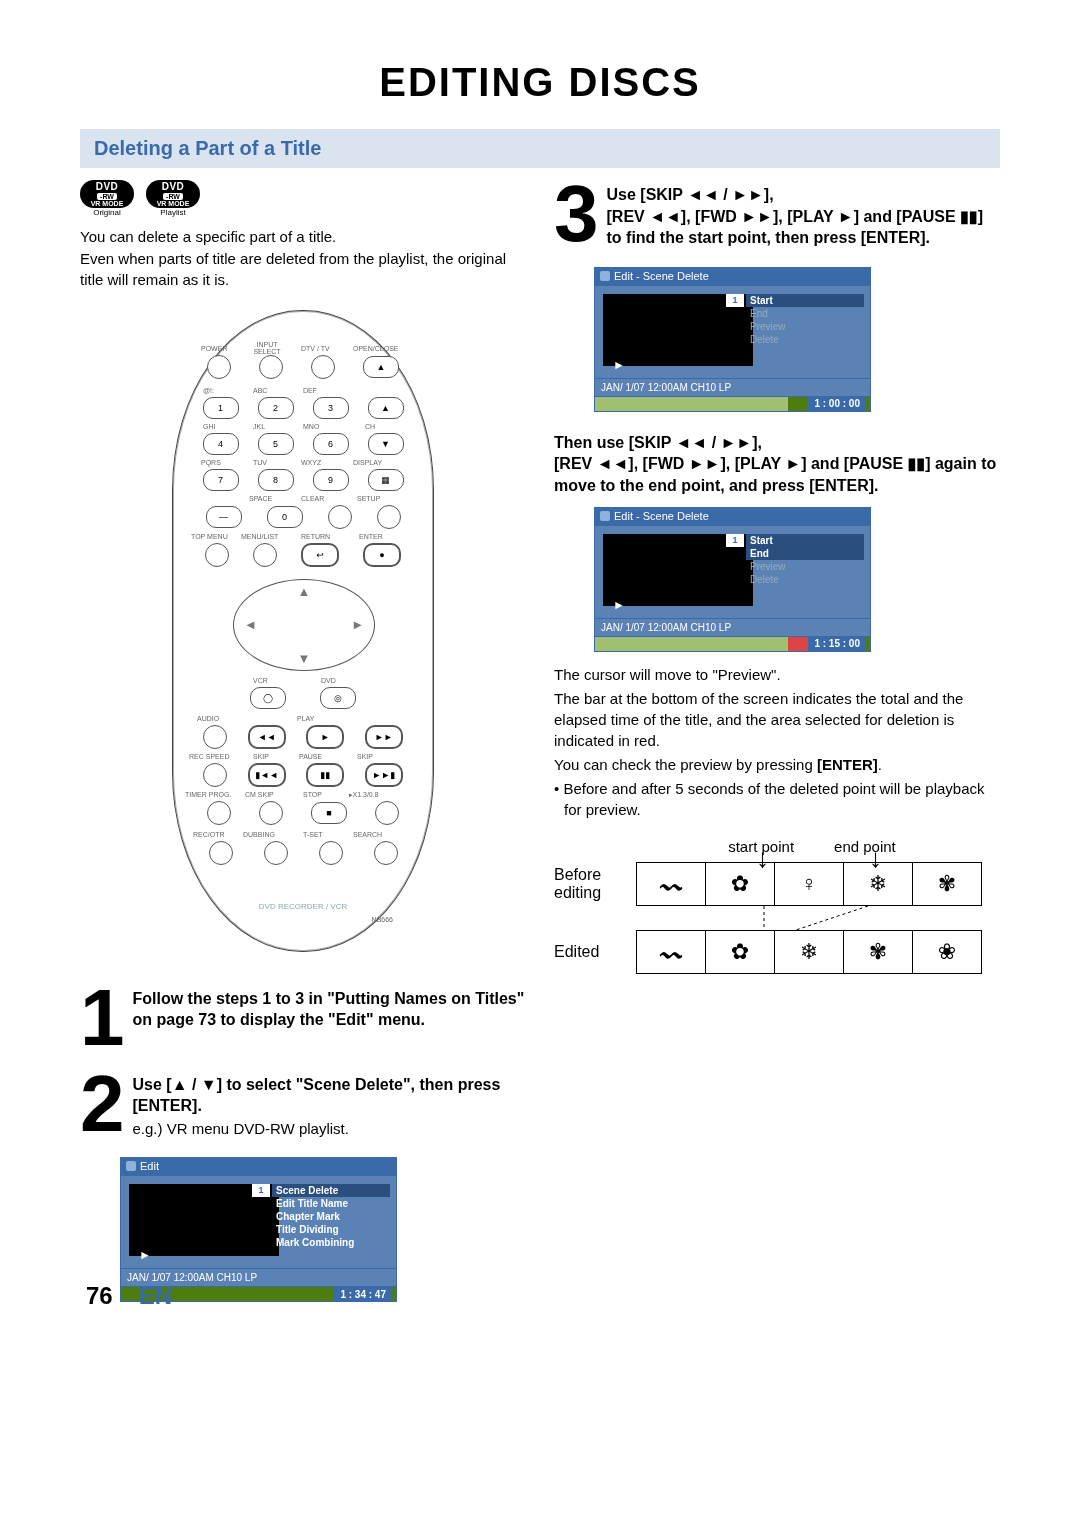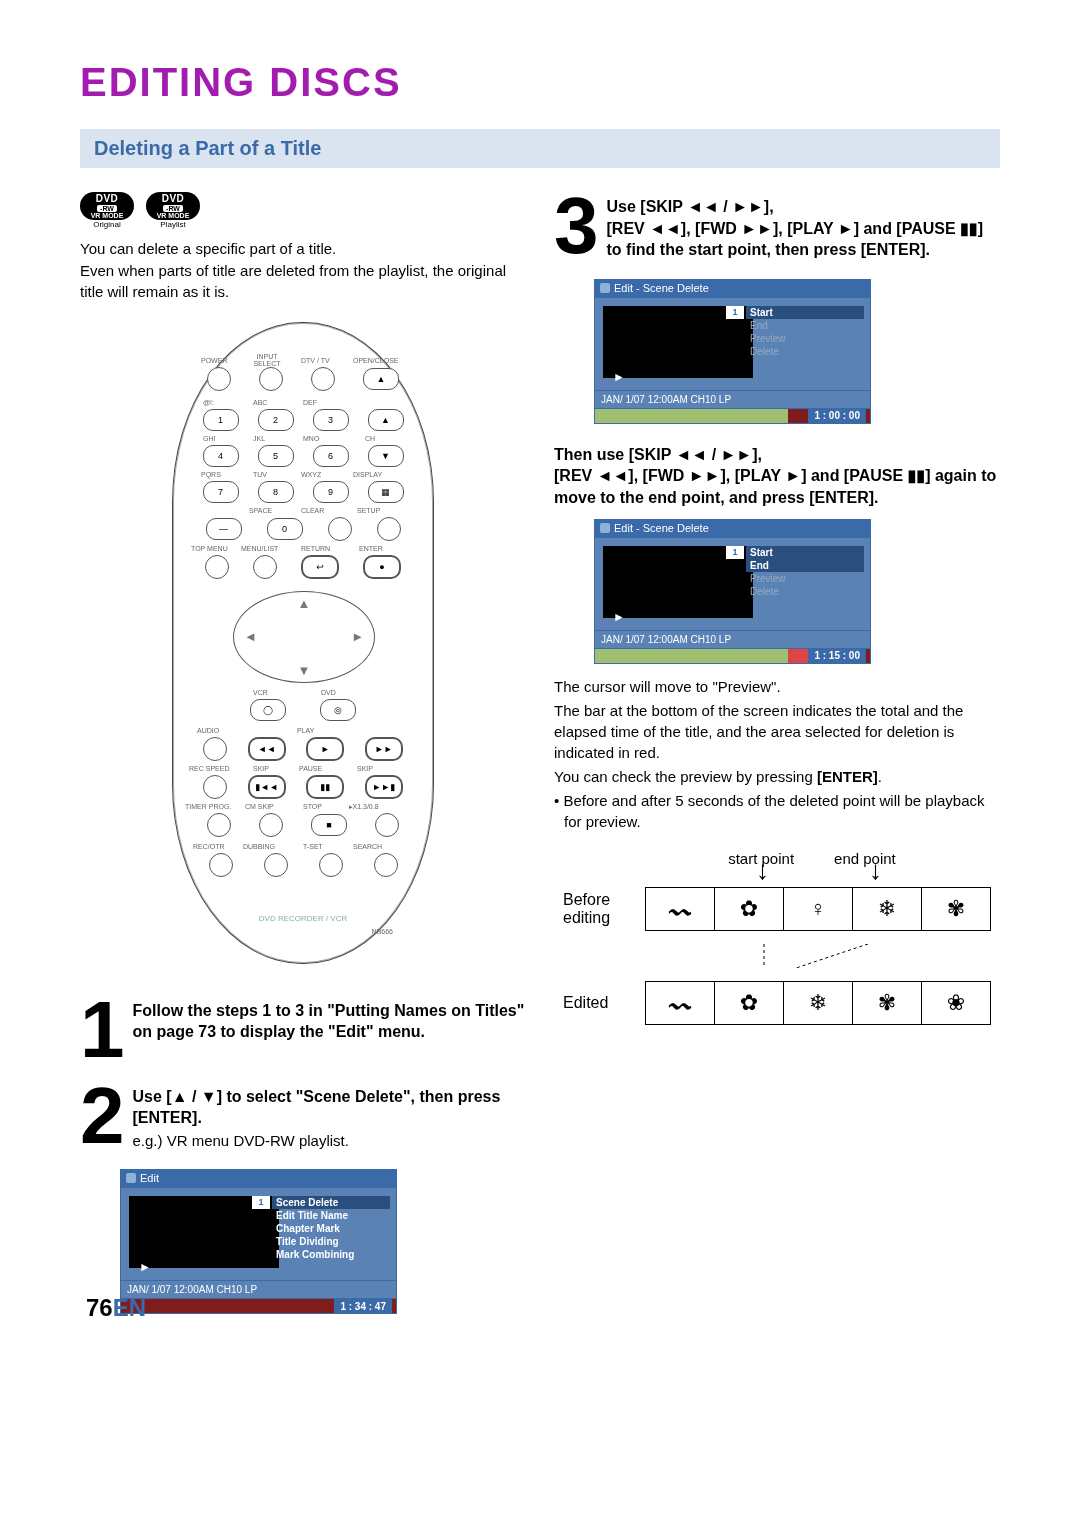--- a/index.html
+++ b/index.html
@@ -9,34 +9,34 @@
     color: #000;
     width: 1080px;
   }
   .page {
     padding: 60px 80px 40px 80px;
     box-sizing: border-box;
     width: 1080px;
     position: relative;
   }
   .page-title {
-    text-align: left;
+    text-align: center;
     font-size: 40px;
     font-weight: bold;
-    color: #a21caf;
+    color: #000000;
     letter-spacing: 2px;
     margin-bottom: 24px;
   }
   .section-bar {
     background: #d9e4f0;
     color: #3a6aa8;
     font-weight: bold;
     font-size: 20px;
     padding: 8px 14px;
-    margin-bottom: 16px;
+    margin-bottom: 4px;
   }
   .columns {
     display: flex;
     gap: 28px;
   }
   .col-left {
     width: 50%;
   }
   .col-right {
     width: 50%;
@@ -194,21 +194,21 @@
     padding:3px 6px;
     font-size:10px;
     color:#fff;
     display:flex; justify-content:space-between;
   }
   .osd .progress {
     border:1px solid #3a6aa8;
     border-top:none;
     height:14px;
     position:relative;
-    background:#7f1d1d;
+    background:#4d7c0f;
   }
   .osd .progress .fill {
     position:absolute; left:0; top:0; bottom:0;
     background:#9fc070;
   }
   .osd .progress .filled-red {
     position:absolute; top:0; bottom:0; background:#d44;
   }
   .osd .progress .time {
     position:absolute; right:4px; top:0; bottom:0;
@@ -223,21 +223,21 @@
   
   .diagram {
     margin-top:18px;
     font-size:15px;
   }
   .diagram .labels {
     display:flex; gap:40px; justify-content:center; font-size:15px;
     margin-left:70px;
   }
   .diagram .row {
-    display:flex; align-items:center; gap:10px; margin:13px 0;justify-content:center;
+    display:flex; align-items:center; gap:10px; margin:0 0;
   }
   .diagram .rowlab {
     width:72px; font-size:16px; text-align:left;
   }
   .strip {
     display:flex; border:1px solid #000; height:42px; 
   }
   .strip .cell {
     width:68px; border-right:1px solid #000; display:flex;align-items:center;justify-content:center;
     font-size:22px;
@@ -247,21 +247,21 @@
     margin-left:82px;
     height:24px;
     position:relative;
   }
   .dashes svg { width:340px; height:24px; }
   .pagefoot {
     position:absolute;
     bottom:36px; left:86px;
     font-size:24px; font-weight:bold;
     color:#000;
-    display:flex; 
+    display:flex; gap:26px;
   }
   .pagefoot .en { color:#3a6aa8; }
   .tick {
     text-align:center; font-size:26px; line-height:0.3; 
   }
 </style>
 </head>
 <body>
 
 <div class="page">

